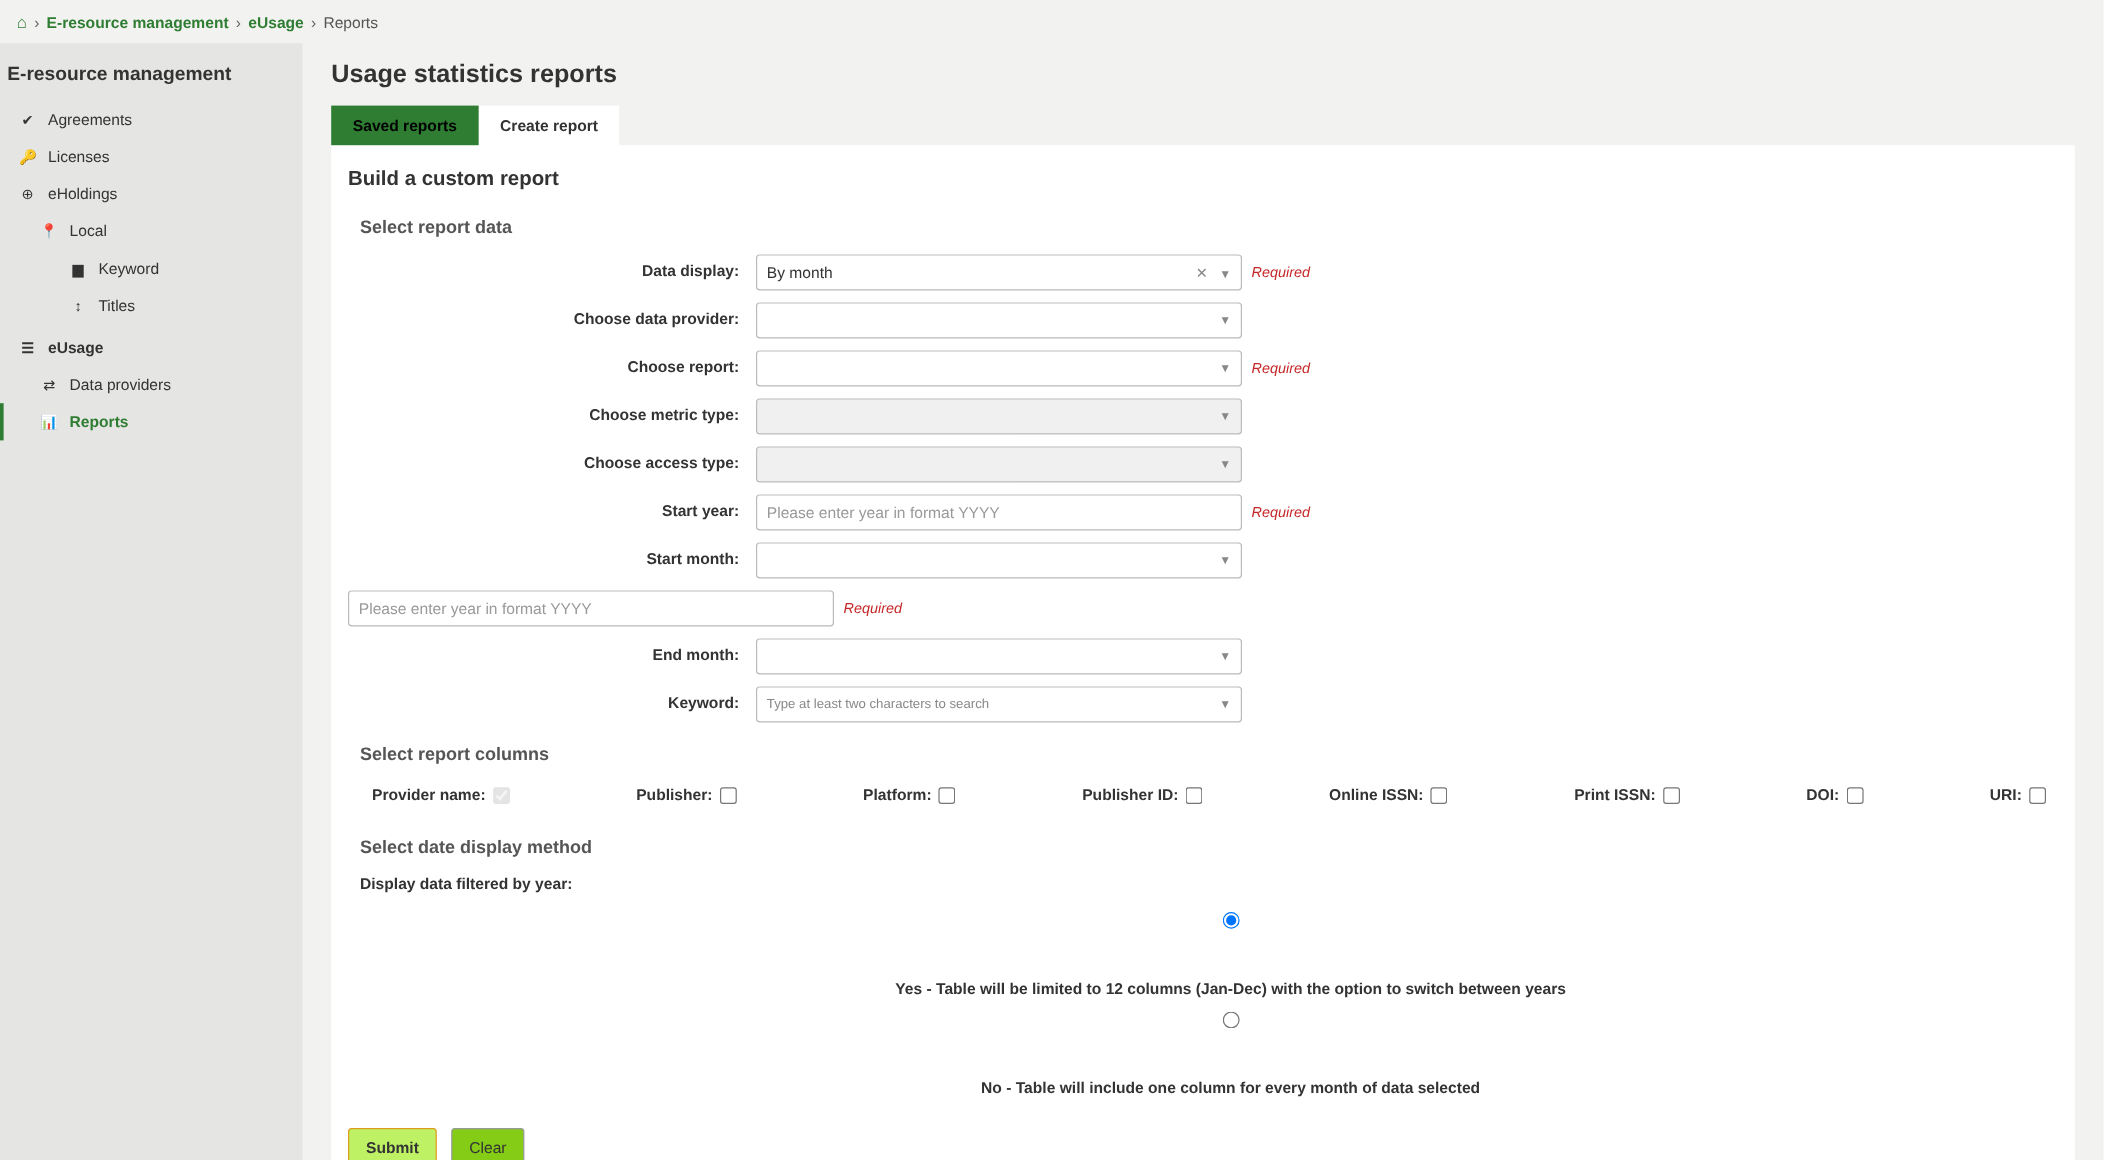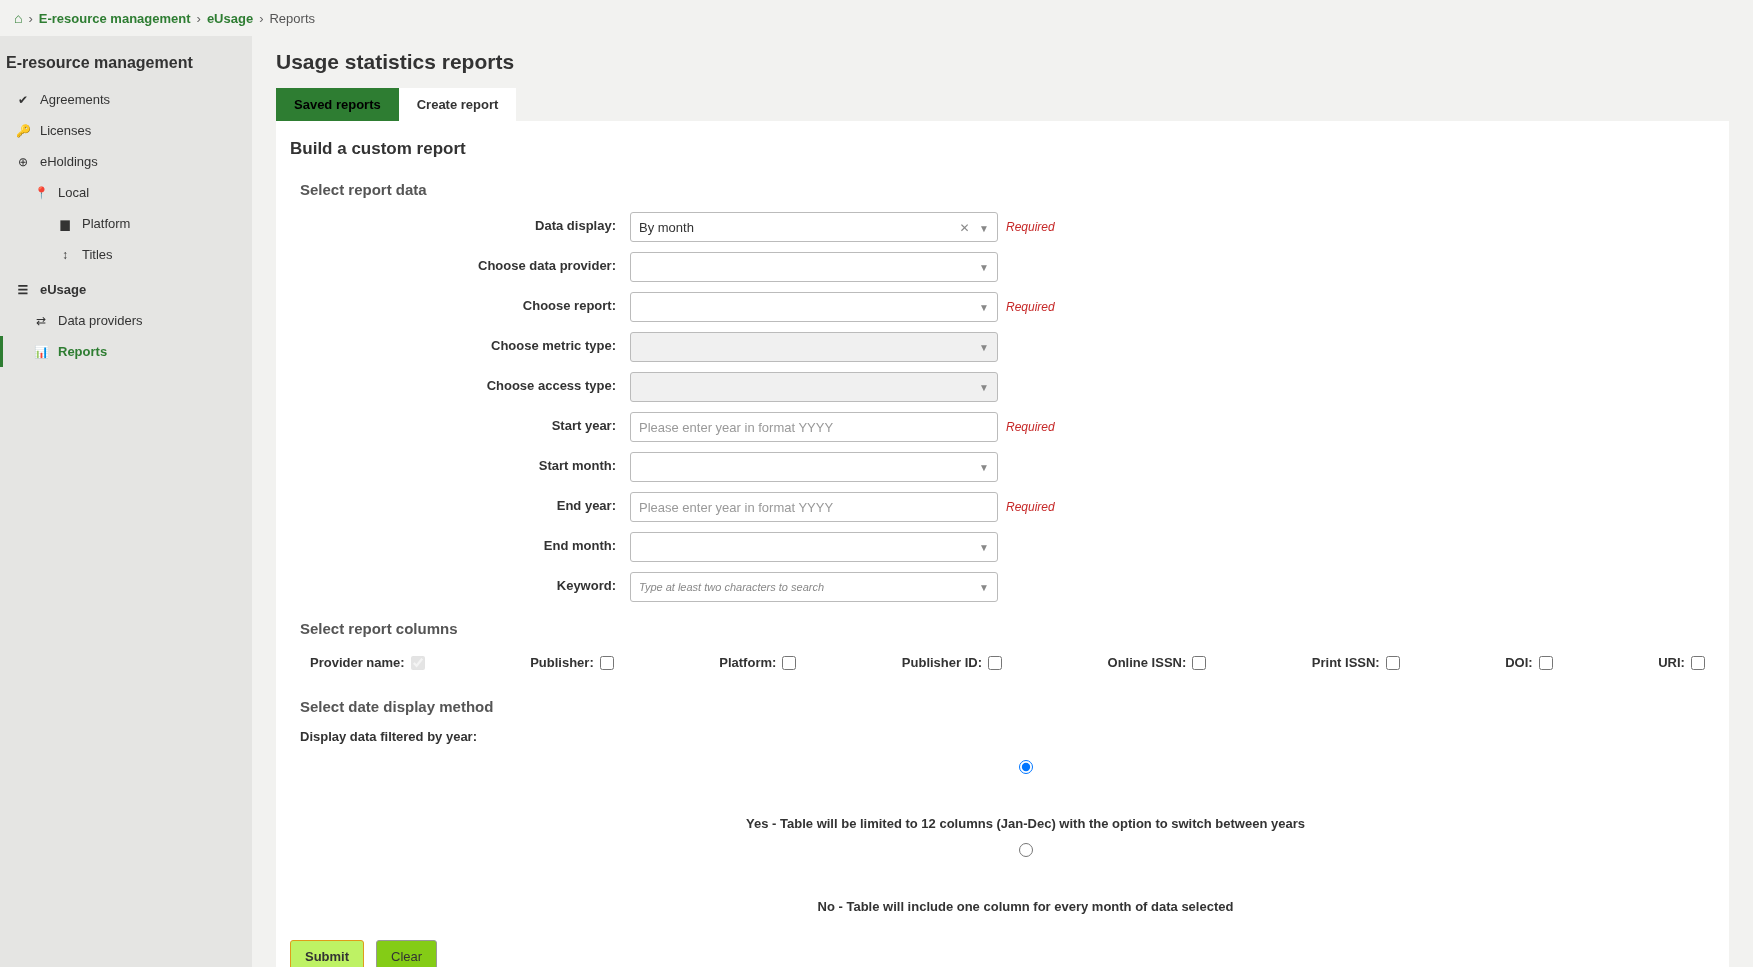--- a/index.html
+++ b/index.html
@@ -24,29 +24,29 @@
 .content h1 { font-size: 21px; font-weight: 700; margin-bottom: 14px; }
 .tabs { display: flex; margin-bottom: 0; }
 .tab { padding: 9px 18px; cursor: pointer; font-size: 13px; font-weight: 600; }
 .tab.inactive { background: #2e7d32; color: #000000; }
 .tab.active { background: #fff; color: #333; }
 .panel { background: #fff; padding: 18px 14px 24px 14px; }
 .panel h2 { font-size: 17px; font-weight: 700; margin-bottom: 22px; color: #333; }
 .panel h3 { font-size: 15px; font-weight: 700; margin: 18px 0 14px 10px; color: #555; }
 .form-row { display: flex; align-items: flex-start; margin-bottom: 10px; }
 .form-label { width: 340px; text-align: right; padding-right: 14px; font-size: 13px; font-weight: 600; color: #333; padding-top: 6px; }
-.form-control { width: 368px; }
+.form-control { width: 405px; }
 .select-box, .input-box { border: 1px solid #bbb; border-radius: 3px; padding: 6px 8px; width: 100%; display: flex; justify-content: space-between; align-items: center; background: #fff; font-size: 13px; min-height: 30px; }
 .select-box.disabled { background: #f0f0f0; color: #888; }
 .select-box .chevron { color: #888; font-size: 10px; }
 .select-box .clear { color: #888; margin-right: 6px; cursor: pointer; font-size: 12px; }
 .input-box input { border: none; outline: none; width: 100%; font-size: 13px; background: transparent; }
 .input-box input::placeholder { color: #999; }
 .required { color: #c62828; font-style: italic; font-size: 12px; margin-left: 8px; padding-top: 8px; }
-.keyword-box { font-size: 11px; color: #888; font-style: italic; }
+.keyword-box { font-size: 11px; color: #888; }
 .columns-row { display: flex; flex-wrap: wrap; gap: 0; padding: 4px 10px 10px 20px; justify-content: space-between; }
 .column-item { display: flex; align-items: center; gap: 6px; font-size: 13px; font-weight: 600; }
 .column-item input[type=checkbox] { width: 14px; height: 14px; }
 .column-item input[disabled] { opacity: 0.6; }
 .radio-section { padding-left: 10px; }
 .radio-section .subhead { font-weight: 700; font-size: 13px; margin-bottom: 10px; }
 .radio-row { display: flex; align-items: center; gap: 42px; padding: 6px 0 6px 36px; font-size: 13px; font-weight: 600; flex-direction: column; }
 .radio-row input[type=radio] { width: 14px; height: 14px; }
 .button-row { margin-top: 20px; display: flex; gap: 12px; align-items: center; }
 .btn { padding: 8px 14px; border-radius: 3px; font-size: 13px; cursor: pointer; border: 1px solid transparent; }
@@ -84,21 +84,21 @@
         <li>
           <span class="icon">⊕</span>
           <span>eHoldings</span>
         </li>
         <li class="indent1">
           <span class="icon">📍</span>
           <span>Local</span>
         </li>
         <li class="indent2">
           <span class="icon">▆</span>
-          <span>Platform</span>
+          <span>Keyword</span>
         </li>
         <li class="indent2">
           <span class="icon">↕</span>
           <span>Titles</span>
         </li>
         <li class="section">
           <span class="icon">☰</span>
           <span>eUsage</span>
         </li>
         <li class="indent1">
@@ -192,21 +192,20 @@
         <div class="form-label">Start month:</div>
         <div class="form-control">
           <div class="select-box">
             <span></span>
               <span class="chevron">▼</span>
           </div>
         </div>
       </div>
 
       <div class="form-row">
-        <div class="form-label">End year:</div>
         <div class="form-control">
           <div class="input-box">
             <input type="text" placeholder="Please enter year in format YYYY" style="">
           </div>
         </div>
         <span class="required">Required</span>
       </div>
 
       <div class="form-row">
         <div class="form-label">End month:</div>

